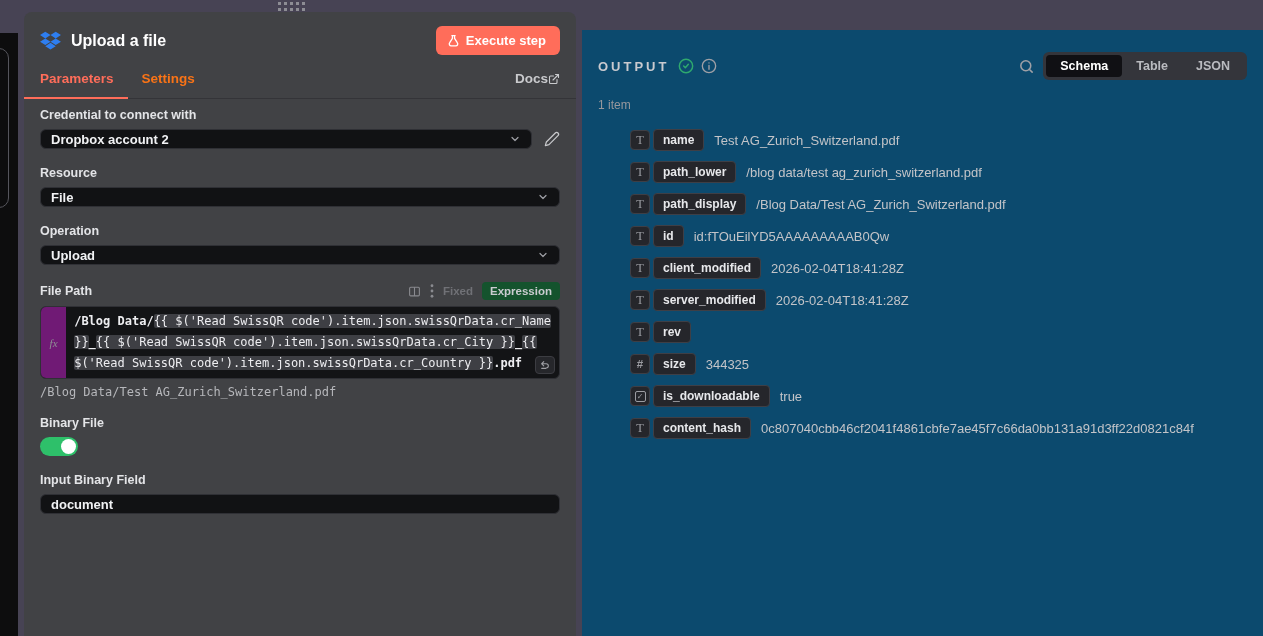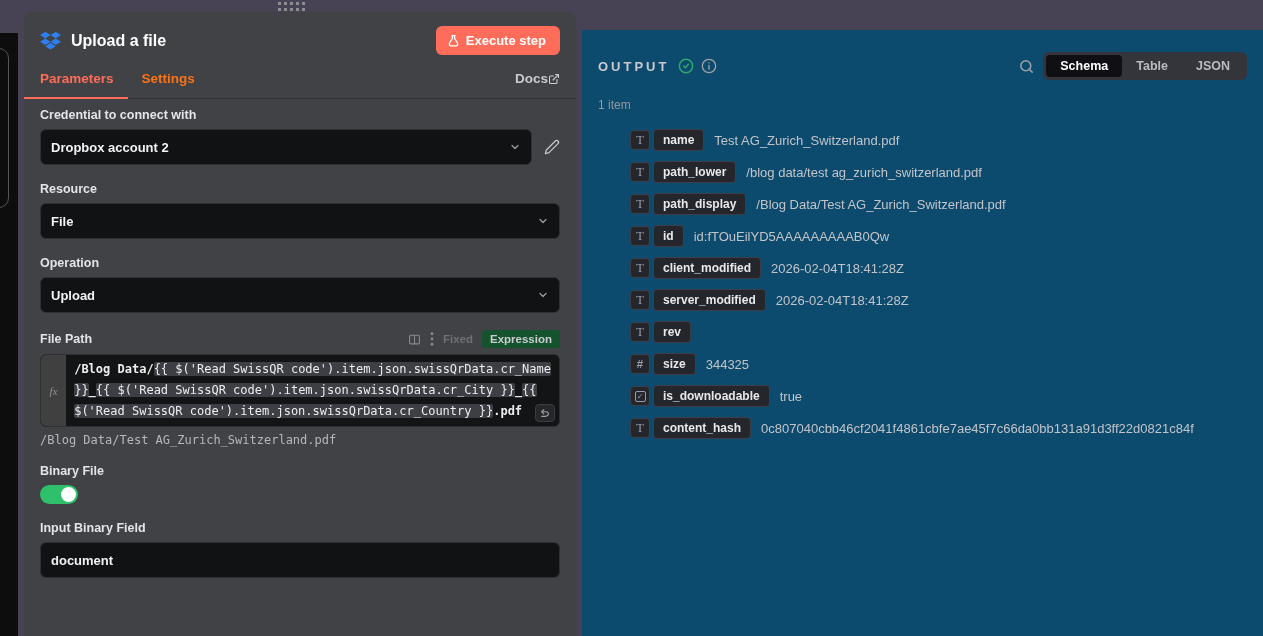--- a/index.html
+++ b/index.html
@@ -32,38 +32,38 @@
     padding:8px 14px 12px 14px; cursor:pointer; }
   .tab.first { padding-left:16px; }
   .tab.active { color:#ff6d5a; }
   .tab.active::after { content:""; position:absolute; left:0; right:0; bottom:-1px; height:2px; background:#ff6d5a; }
   .docs { margin-left:auto; display:flex; align-items:center; color:#c9cacd;
     font-size:13.5px; font-weight:600; cursor:pointer; padding-bottom:4px; }
 
   .m-body { padding:9px 16px 0 16px; flex:1; overflow:hidden; }
   .f-label { font-size:12.5px; font-weight:700; color:#e3e4e7; line-height:15px; margin:17px 0 6px; }
   .f-label.firstlbl { margin-top:0; }
-  .select, .text-input { height:36px; background:#111214; border:1px solid #2f3035;
+  .select, .text-input { height:20px; background:#111214; border:1px solid #2f3035;
     border-radius:6px; display:flex; align-items:center; padding:0 10px;
     font-size:13px; font-weight:700; color:#f1f2f4; cursor:pointer; }
   .select .sel-val { flex:1; }
   .cred-row { display:flex; align-items:center; gap:12px; }
   .cred-row .select { flex:1; }
   .icon-btn { background:none; border:none; cursor:pointer; display:flex; align-items:center; padding:0; }
 
   .fp-row { display:flex; align-items:center; margin:17px 0 6px; }
   .fp-row .f-label { margin:0; }
   .fp-ctrls { margin-left:auto; display:flex; align-items:center; gap:9px; }
   .mode-fixed { font-size:11.5px; font-weight:600; color:#707176; cursor:pointer; }
   .mode-expr { font-size:11.5px; font-weight:600; color:#caccd0; background:#14532d;
     border-radius:4px; padding:3px 8px; cursor:pointer; }
 
   .editor { position:relative; background:#131416; border:1px solid #2f3035; border-radius:6px;
     display:flex; overflow:hidden; }
-  .gutter { width:38px; background:#404040; display:flex; align-items:center; justify-content:center;
+  .gutter { width:38px; background:#701a75; display:flex; align-items:center; justify-content:center;
     font-family:"Liberation Serif", serif; font-style:italic; font-size:11px; color:#8f9095; }
   .code { flex:1; padding:4px 8px; font-family:"DejaVu Sans Mono", monospace; font-size:12px;
     line-height:21px; color:#ededf0; cursor:text; }
   .code-line { white-space:nowrap; }
   .seg-plain { font-weight:700; }
   .seg-expr { background:#3e3f44; border-radius:2px; }
   .expand-btn { position:absolute; right:4px; bottom:4px; width:20px; height:18px;
     background:#26272b; border:1px solid #3c3d42; border-radius:4px; color:#9fa0a5;
     display:flex; align-items:center; justify-content:center; cursor:pointer; }
   .result-line { margin-top:6px; font-family:"DejaVu Sans Mono", monospace; font-size:12px; color:#b6b7bb; }

